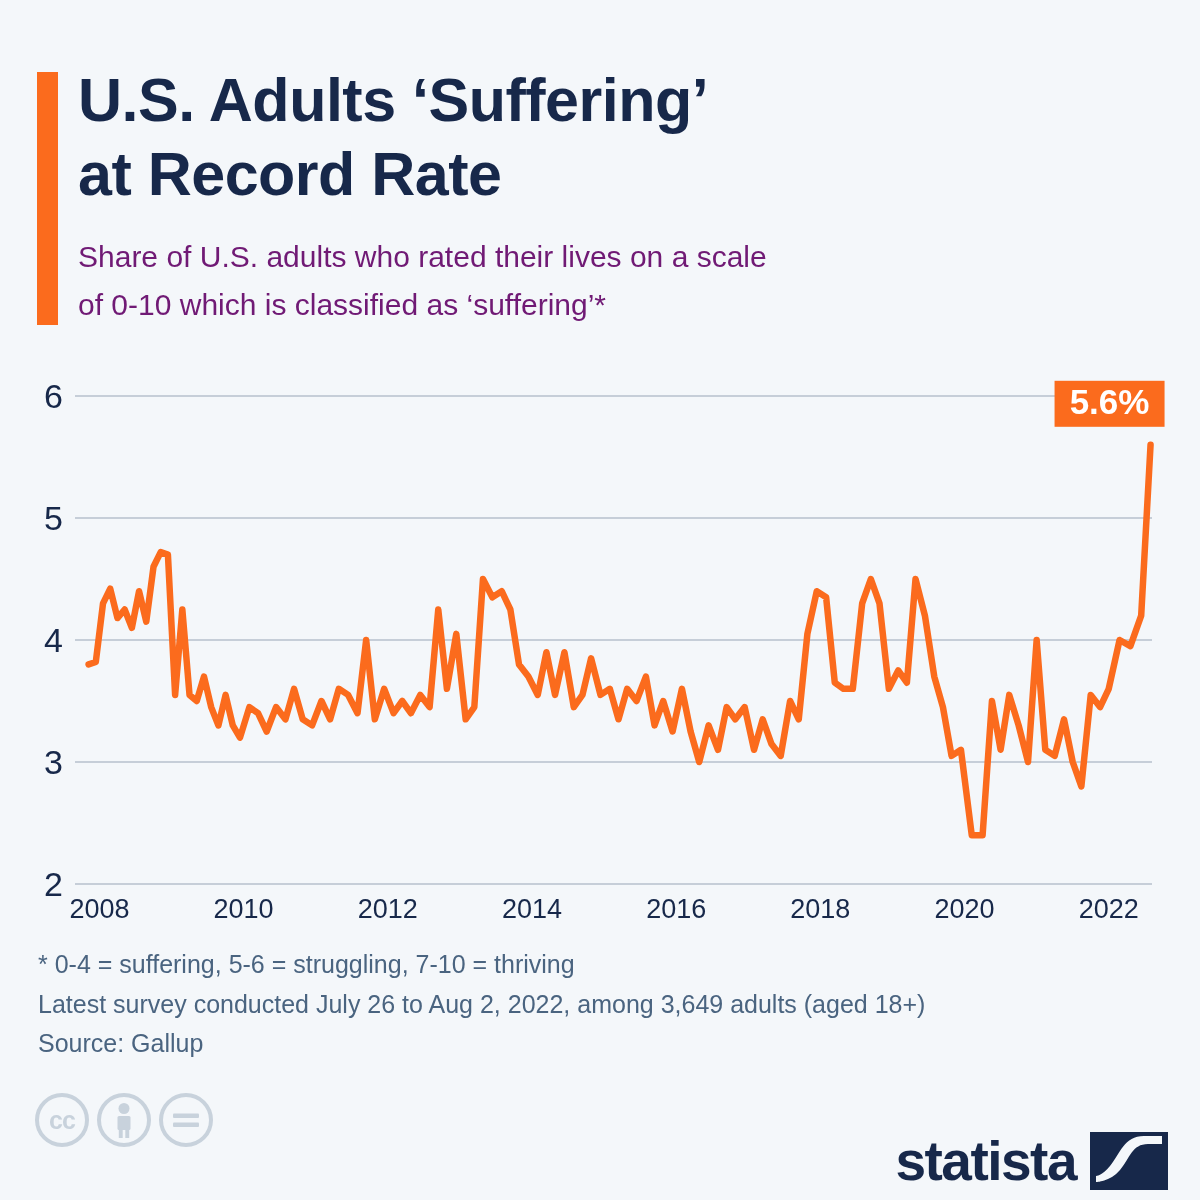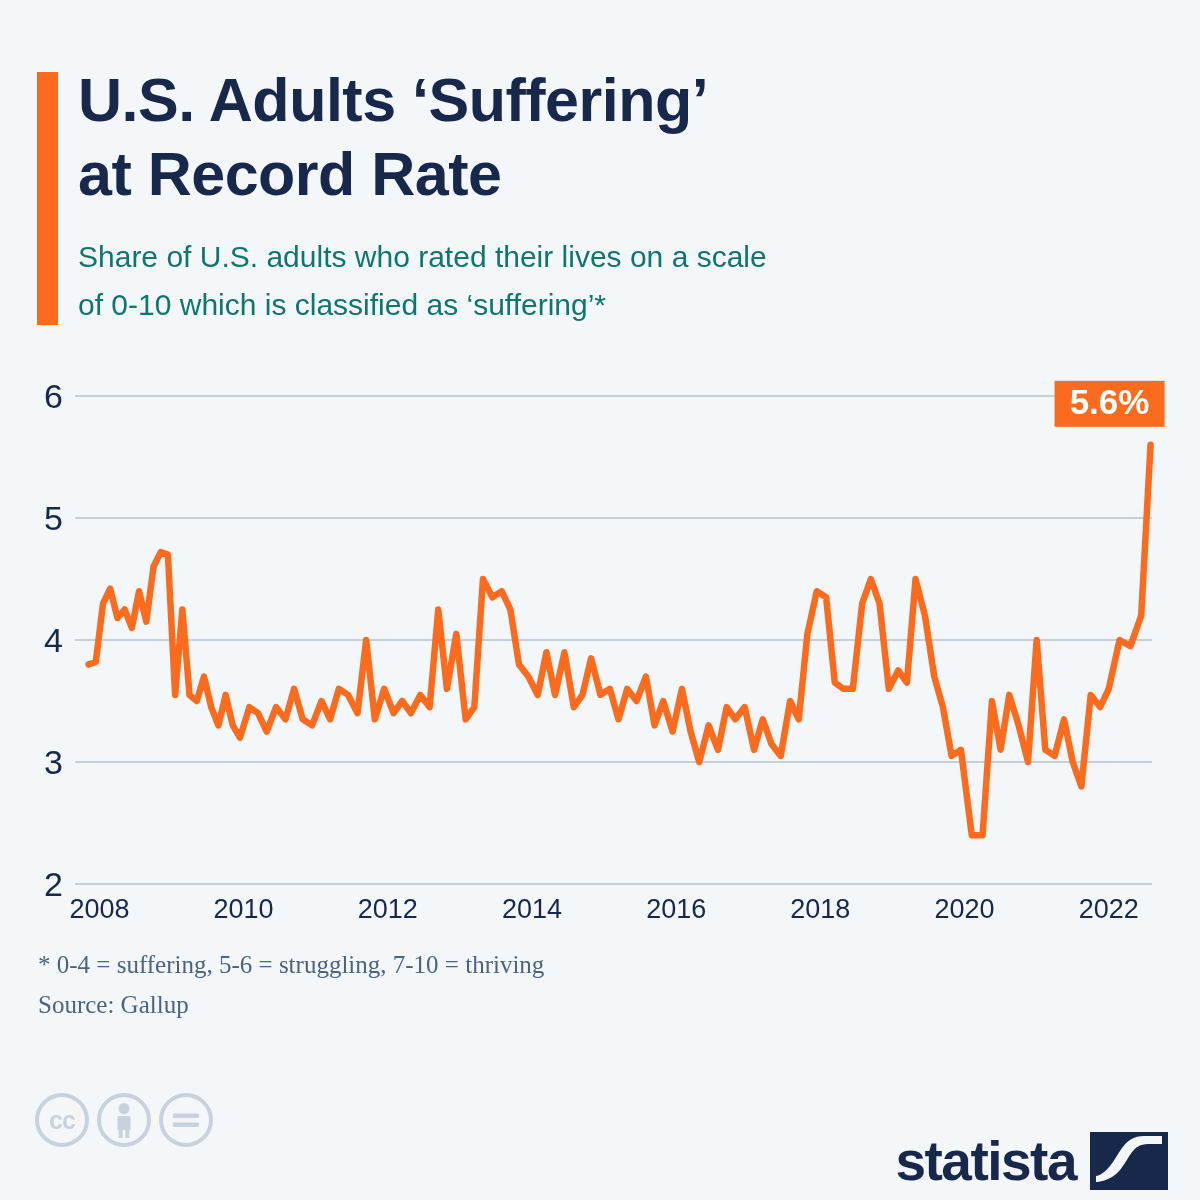--- a/index.html
+++ b/index.html
@@ -31,21 +31,21 @@
     letter-spacing: -0.5px;
     color: #17284A;
     white-space: pre-line;
   }
   #subtitle {
     position: absolute; left: 78px; top: 233px;
     width: 1010px;
     font-size: 30px;
     font-weight: 400;
     line-height: 1.6;
-    color: #0f766e;
+    color: #701a75;
     white-space: pre-line;
   }
 
   
   #chart-area {
     position: absolute; left: 0; top: 360px;
     width: 1200px; height: 560px;
   }
   #chart-svg { display: block; }
 
@@ -79,21 +79,21 @@
   }
 
   
   #footnotes {
     position: absolute; left: 38px; top: 945px;
     width: 1120px;
     font-size: 25px;
     line-height: 1.58;
     color: #4A6480;
   }
-  #footnotes div { white-space: nowrap; font-family: Liberation Serif, serif; }
+  #footnotes div { white-space: nowrap; }
 
   
   #bottom-bar {
     position: absolute; left: 0; top: 1085px;
     width: 1200px; height: 100px;
   }
   #cc-icons {
     position: absolute; left: 35px; top: 8px;
     display: flex; gap: 8px; align-items: center;
   }
@@ -160,20 +160,21 @@
       <path id="series-path" class="data-line" stroke="#FB6B1D" d="M88.60 304.40 L95.81 301.96 L103.02 243.40 L110.23 228.76 L117.44 258.04 L124.65 249.50 L131.86 267.80 L139.07 231.20 L146.28 261.70 L153.49 206.80 L160.70 192.16 L167.91 194.60 L175.12 334.90 L182.33 249.50 L189.54 334.90 L196.75 341.00 L203.96 316.60 L211.17 347.10 L218.38 365.40 L225.58 334.90 L232.79 365.40 L240.00 377.60 L249.38 347.10 L258.03 353.20 L266.68 371.50 L276.05 347.10 L285.42 359.30 L294.07 328.80 L302.73 359.30 L312.10 365.40 L321.47 341.00 L330.12 359.30 L338.77 328.80 L348.15 334.90 L357.52 353.20 L366.17 280.00 L374.82 359.30 L384.19 328.80 L393.56 353.20 L402.22 341.00 L410.87 353.20 L420.24 334.90 L429.61 347.10 L438.26 249.50 L446.91 328.80 L456.29 273.90 L465.66 359.30 L474.31 347.10 L482.96 219.00 L492.33 237.30 L501.71 231.20 L510.36 249.50 L519.01 304.40 L528.38 316.60 L537.75 334.90 L546.41 292.20 L555.06 334.90 L564.43 292.20 L573.80 347.10 L582.45 334.90 L591.10 298.30 L600.48 334.90 L609.85 328.80 L618.50 359.30 L627.15 328.80 L636.52 341.00 L645.90 316.60 L654.55 365.40 L663.20 341.00 L672.57 371.50 L681.94 328.80 L690.59 371.50 L699.25 402.00 L708.62 365.40 L717.99 389.80 L726.64 347.10 L735.29 359.30 L744.67 347.10 L754.04 389.80 L762.69 359.30 L771.34 383.70 L780.71 395.90 L790.09 341.00 L798.74 359.30 L807.39 273.90 L816.76 231.20 L826.13 237.30 L834.78 322.70 L843.44 328.80 L852.81 328.80 L862.18 243.40 L870.83 219.00 L879.48 243.40 L888.85 328.80 L898.23 310.50 L906.88 322.70 L915.53 219.00 L924.90 255.60 L934.27 316.60 L942.93 347.10 L951.58 395.90 L960.95 389.80 L971.76 475.20 L982.58 475.20 L991.95 341.00 L1000.60 389.80 L1009.25 334.90 L1018.63 365.40 L1028.00 402.00 L1036.65 280.00 L1045.30 389.80 L1054.67 395.90 L1064.04 359.30 L1072.70 402.00 L1081.35 426.40 L1090.72 334.90 L1100.09 347.10 L1108.74 328.80 L1119.56 280.00 L1130.37 286.10 L1141.19 255.60 L1150.56 84.80"></path>
       <g id="value-badge">
           <rect class="badge-rect" x="1054.5581081081095" y="20.800000000000068" width="110" height="46"></rect>
           <text class="badge-text" x="1109.5581081081095" y="53.80000000000007">5.6%</text>
         </g>
     </svg>
   </div>
 
   <div id="footnotes">
     <div>* 0-4 = suffering, 5-6 = struggling, 7-10 = thriving</div>
+    <div>Latest survey conducted July 26 to Aug 2, 2022, among 3,649 adults (aged 18+)</div>
     <div>Source: Gallup</div>
   </div>
 
   <div id="bottom-bar">
     <div id="cc-icons">
       <div class="cc-badge">
         <span class="cc-txt">cc</span>
       </div>
       <div class="cc-badge">
         <svg width="30" height="36" viewBox="0 0 30 36">

